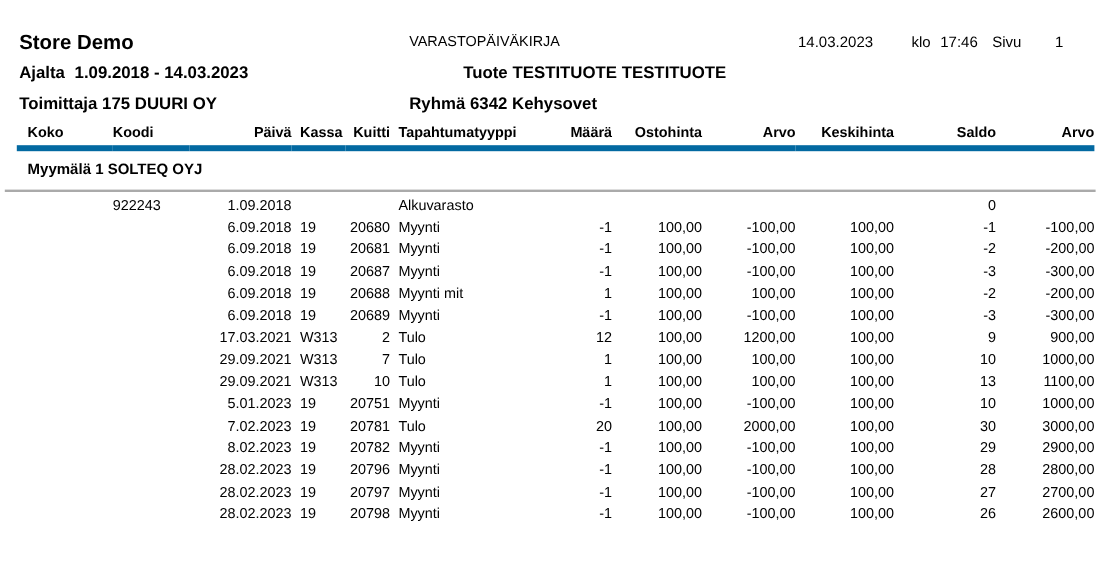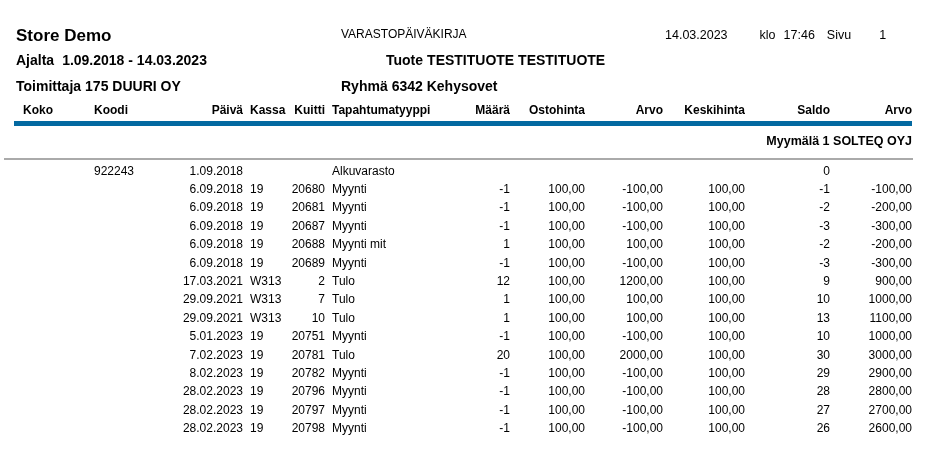--- a/index.html
+++ b/index.html
@@ -53,21 +53,20 @@
   .ar { text-align: right; }
   .pl9 { padding-left: 9px; }
   .pl7 { padding-left: 7px; }
 
   tr.section-row td {
     height: 33px;
     font-size: 12.5px;
     font-weight: bold;
     vertical-align: middle;
     padding-left: 9px;
-    text-align: right;
   }
   tr.spacer-row td { height: 5px; }
   tbody tr.data-row td { height: 18.4px; vertical-align: middle; }
 
   .gray-rule {
     left: 4px; top: 158px;
     width: 909px; height: 2px;
     background: #aaaaaa;
   }
 </style>

